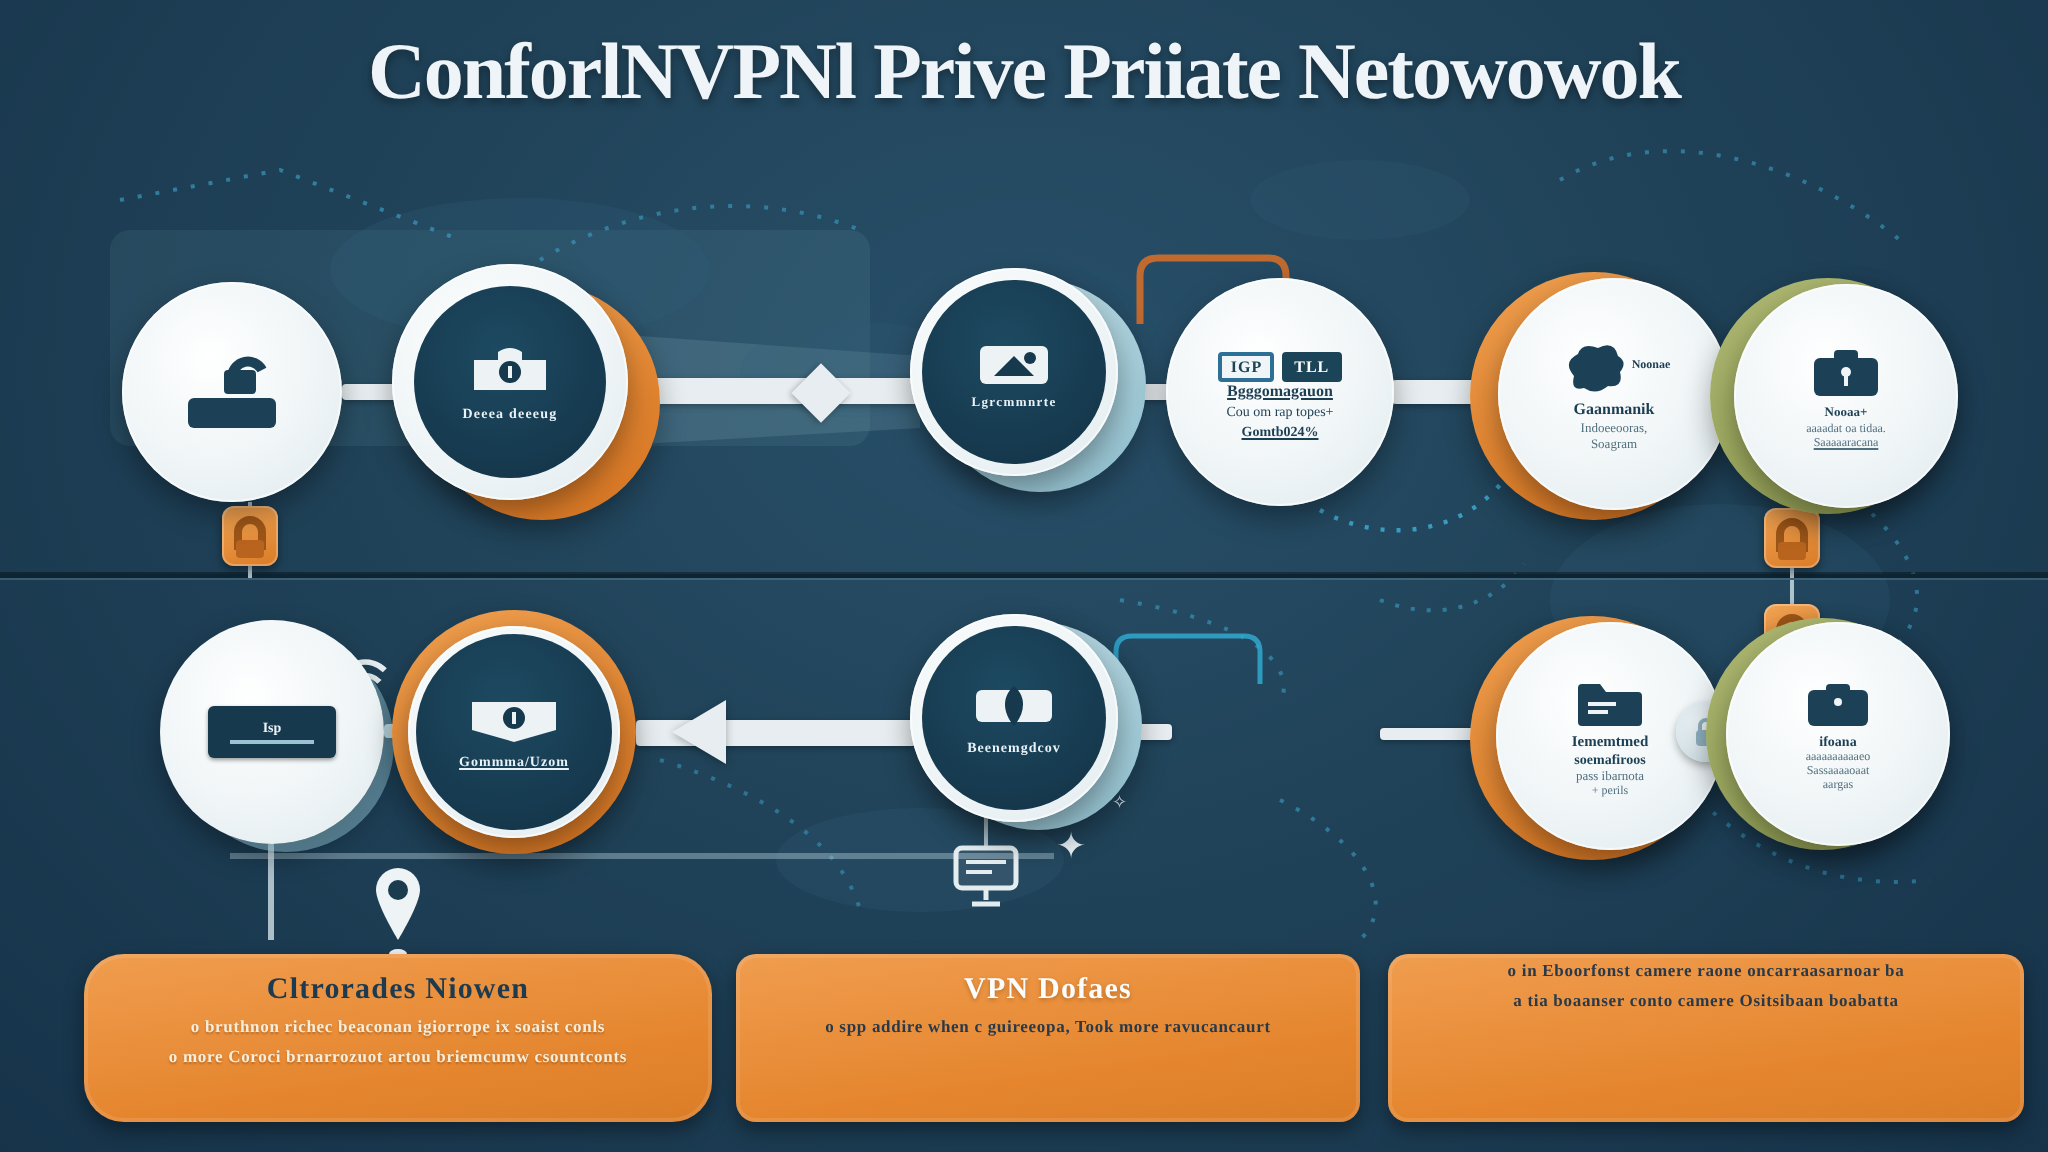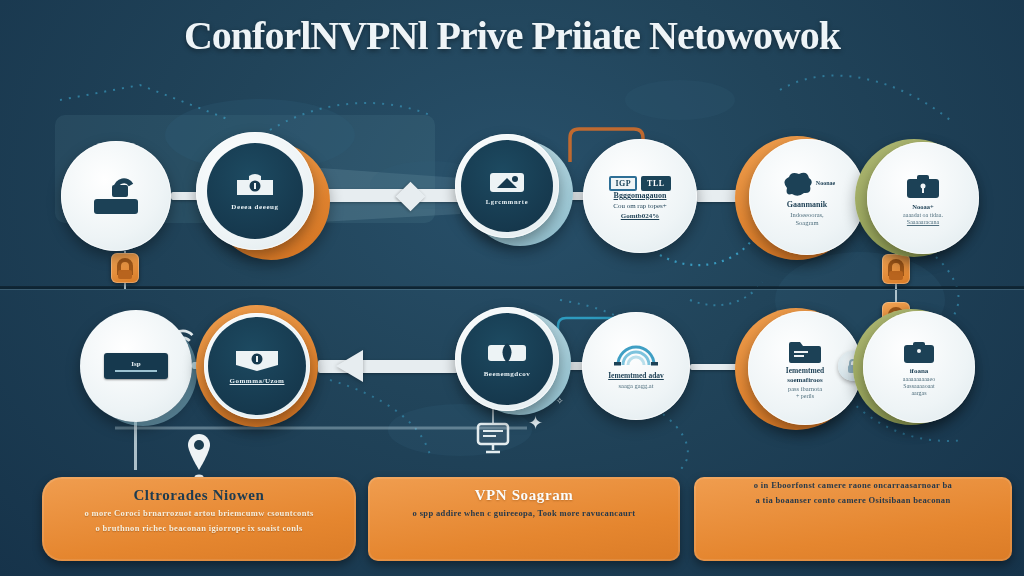--- a/index.html
+++ b/index.html
@@ -259,33 +259,20 @@
       <div class="c-content">
         <svg width="42" height="26">
           <rect x="2" y="5" width="38" height="16" rx="3" fill="#edf3f5"></rect>
           <path d="M21,3 C27,8 27,16 21,23 C15,16 15,8 21,3 Z" fill="#16394e"></path>
         </svg>
         <div class="lbl-w" style="font-size:7px;letter-spacing:.5px;margin-top:4px;">Beenemgdcov</div>
       </div>
     </div>
   </div>
 
-  <div class="circle white-c" style="left:582px;top:312px;width:108px;height:108px;">
-    <div class="c-content">
-      <svg width="48" height="24">
-        <path d="M6,22 A18,18 0 0 1 42,22" fill="none" stroke="#3f9fc4" stroke-width="3"></path>
-        <path d="M11,22 A13,13 0 0 1 37,22" fill="none" stroke="#7cc3dd" stroke-width="3"></path>
-        <path d="M16,22 A8,8 0 0 1 32,22" fill="none" stroke="#b9dfeb" stroke-width="3"></path>
-        <rect x="2" y="19" width="7" height="3.5" fill="#1c4156"></rect>
-        <rect x="39" y="19" width="7" height="3.5" fill="#1c4156"></rect>
-      </svg>
-      <div class="lbl-d u" style="font-size:7.5px;margin-top:4px;">Iememtmed adav</div>
-      <div class="lbl-sub" style="font-size:6.5px;margin-top:2px;">saaga gagg.at</div>
-    </div>
-  </div>
 
   <div class="node-wrap" style="left:735px;top:305px;width:130px;height:128px;">
     <div class="circle orange-c" style="left:0px;top:3px;width:122px;height:122px;"></div>
     <div class="circle white-c" style="left:13px;top:6px;width:114px;height:114px;">
       <div class="c-content">
         <svg width="38" height="26">
           <path d="M3,6 Q3,4 5,4 L14,4 L17,8 L33,8 Q35,8 35,10 L35,23 Q35,25 33,25 L5,25 Q3,25 3,23 Z" fill="#1c4156"></path>
           <rect x="8" y="13" width="14" height="2" fill="#eef3f5"></rect>
           <rect x="8" y="17" width="10" height="2" fill="#eef3f5"></rect>
         </svg>
@@ -316,25 +303,25 @@
         <div class="lbl-d" style="font-size:7px;margin-top:2px;">ifoana</div>
         <div class="lbl-sub" style="font-size:6px;margin-top:1px;">aaaaaaaaaaeo</div>
         <div class="lbl-sub" style="font-size:6px;margin-top:1px;">Sassaaaaoaat</div>
         <div class="lbl-sub" style="font-size:6px;margin-top:1px;">aargas</div>
       </div>
     </div>
   </div>
 
   <div class="card" style="left:42px;width:314px;border-radius:20px;">
     <h3 class="t-navy">Cltrorades Niowen</h3>
+    <p class="l-cream">o bruthnon richec beaconan igiorrope ix soaist conls</p>
     <p class="l-cream">o more Coroci brnarrozuot artou briemcumw csountconts</p>
-    <p class="l-cream">o bruthnon richec beaconan igiorrope ix soaist conls</p>
   </div>
   <div class="card" style="left:368px;width:312px;">
-    <h3 class="t-white">VPN Soagram</h3>
+    <h3 class="t-white">VPN Dofaes</h3>
     <p class="l-navy">o spp addire when c guireeopa, Took more ravucancaurt</p>
   </div>
   <div class="card" style="left:694px;width:318px;">
     <p class="l-navy">o in Eboorfonst camere raone oncarraasarnoar ba</p>
-    <p class="l-navy">a tia boaanser conto camere Ositsibaan beaconan</p>
+    <p class="l-navy">a tia boaanser conto camere Ositsibaan boabatta</p>
   </div>
 
 </div>
 
 </body></html>

